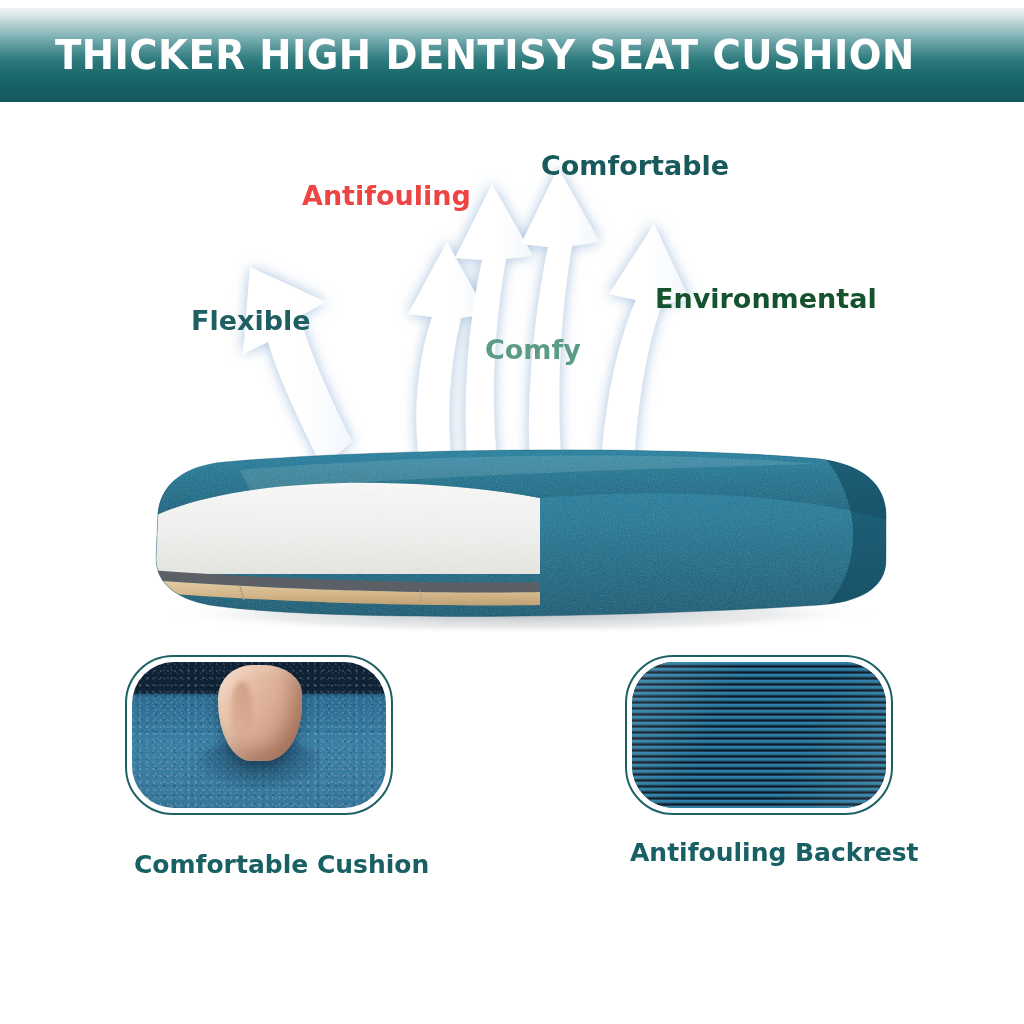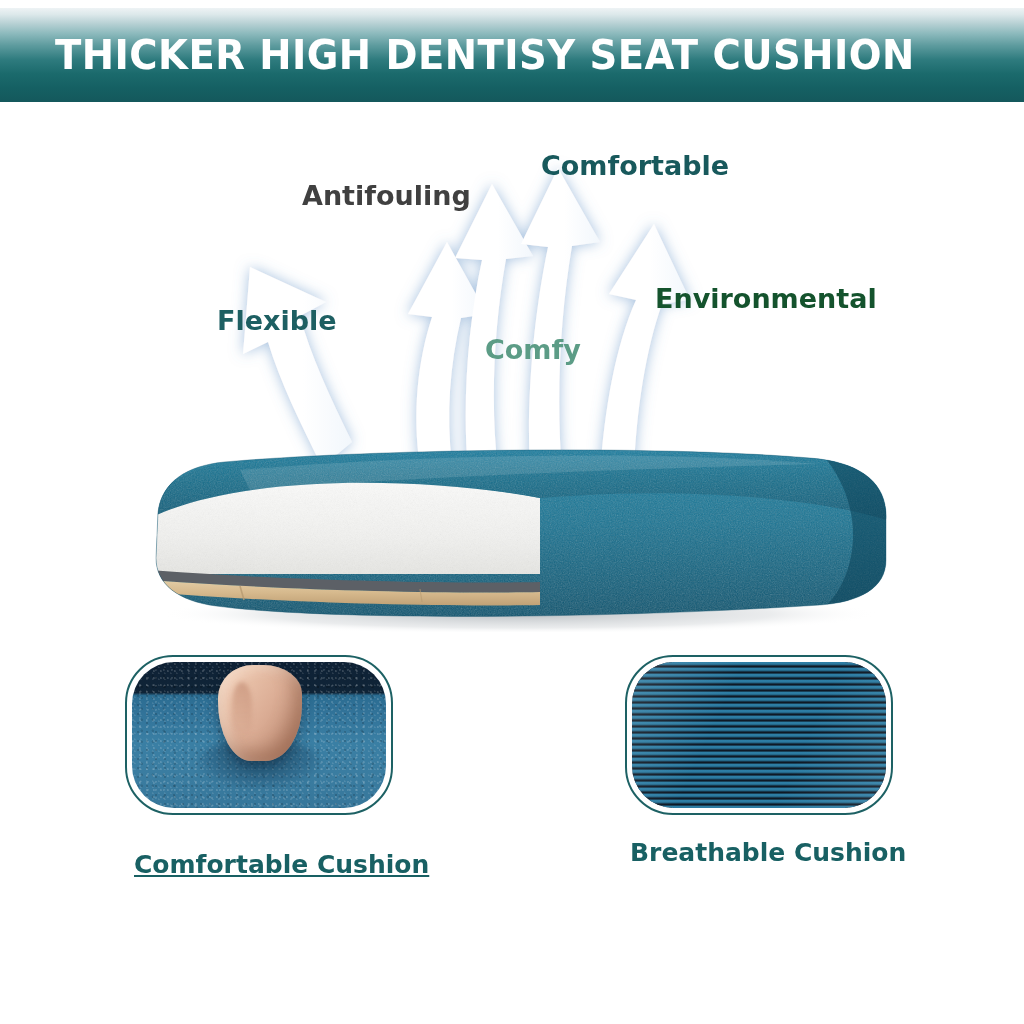--- a/index.html
+++ b/index.html
@@ -67,21 +67,21 @@
     height: 540px;
   }
   .feature-label {
     position: absolute;
     font-family: "DejaVu Sans", "Liberation Sans", sans-serif;
     font-weight: bold;
     font-size: 27px;
     white-space: nowrap;
     line-height: 1;
   }
-  .lbl-flexible      { left: 217px; top: 215px; color: #1d5f62; }
+  .lbl-flexible      { left: 191px; top: 215px; color: #1d5f62; }
   .lbl-antifouling   { left: 302px; top: 90px;  color: #18595c; }
   .lbl-breathable    { left: 541px; top: 60px;  color: #18595c; }
   .lbl-environmental { left: 655px; top: 193px; color: #2b7a7c; }
   .lbl-comfy         { left: 485px; top: 244px; color: #5c9c86; }
 
   
   .cushion-wrap {
     position: absolute;
     left: 120px;
     top: 300px;
@@ -201,21 +201,21 @@
 
   .caption-title {
     font-family: "DejaVu Sans", "Liberation Sans", sans-serif;
     font-weight: bold;
     font-size: 25px;
     color: #186063;
     margin: 0 0 18px 0;
     line-height: 1;
     white-space: nowrap;
   }
-  #caption-cushion .caption-title { padding-left: 38px; text-decoration: underline; }
+  #caption-cushion .caption-title { padding-left: 38px; }
   #caption-mesh .caption-title    { padding-left: 24px; }
 
   .caption-body {
     font-family: "DejaVu Sans", "Liberation Sans", sans-serif;
     font-size: 19.5px;
     font-weight: normal;
     color: #333333;
     line-height: 1.42;
     margin: 0;
     white-space: pre-line;
@@ -255,21 +255,21 @@
 
       <path d="M 530 382 C 526 305 534 222 548 155 L 521 152 L 558 76 L 600 150
                L 572 154 C 560 224 556 306 562 380 Z"></path>
 
       <path d="M 600 382 C 604 318 616 252 636 208 L 609 202 L 654 132 L 690 208
                L 662 212 C 646 256 636 320 634 380 Z"></path>
     </g>
   </svg>
 
   <div class="feature-label lbl-flexible" style="color: rgb(29, 95, 98);">Flexible</div>
-  <div class="feature-label lbl-antifouling" style="color: #404040;">Antifouling</div>
+  <div class="feature-label lbl-antifouling" style="color: #ef4444;">Antifouling</div>
   <div class="feature-label lbl-breathable" style="color: rgb(24, 89, 92);">Comfortable</div>
   <div class="feature-label lbl-environmental" style="color: #14532d;">Environmental</div>
   <div class="feature-label lbl-comfy" style="color: rgb(92, 156, 134);">Comfy</div>
 
   <div class="cushion-wrap">
     <svg class="cushion-svg" viewBox="0 0 800 240">
       <defs>
         <linearGradient id="tealTop" x1="0" y1="0" x2="0" y2="1">
           <stop offset="0%" stop-color="#1c7ea0"></stop>
           <stop offset="35%" stop-color="#18718f"></stop>
@@ -370,14 +370,14 @@
     <div class="mesh-photo"></div>
     <div class="mesh-sheen"></div>
   </div>
 </div>
 
 <div class="caption-block" id="caption-cushion">
   <div class="caption-title">Comfortable Cushion</div>
 </div>
 
 <div class="caption-block" id="caption-mesh">
-  <div class="caption-title">Breathable Cushion</div>
+  <div class="caption-title">Antifouling Backrest</div>
 </div>
 
 </body></html>

